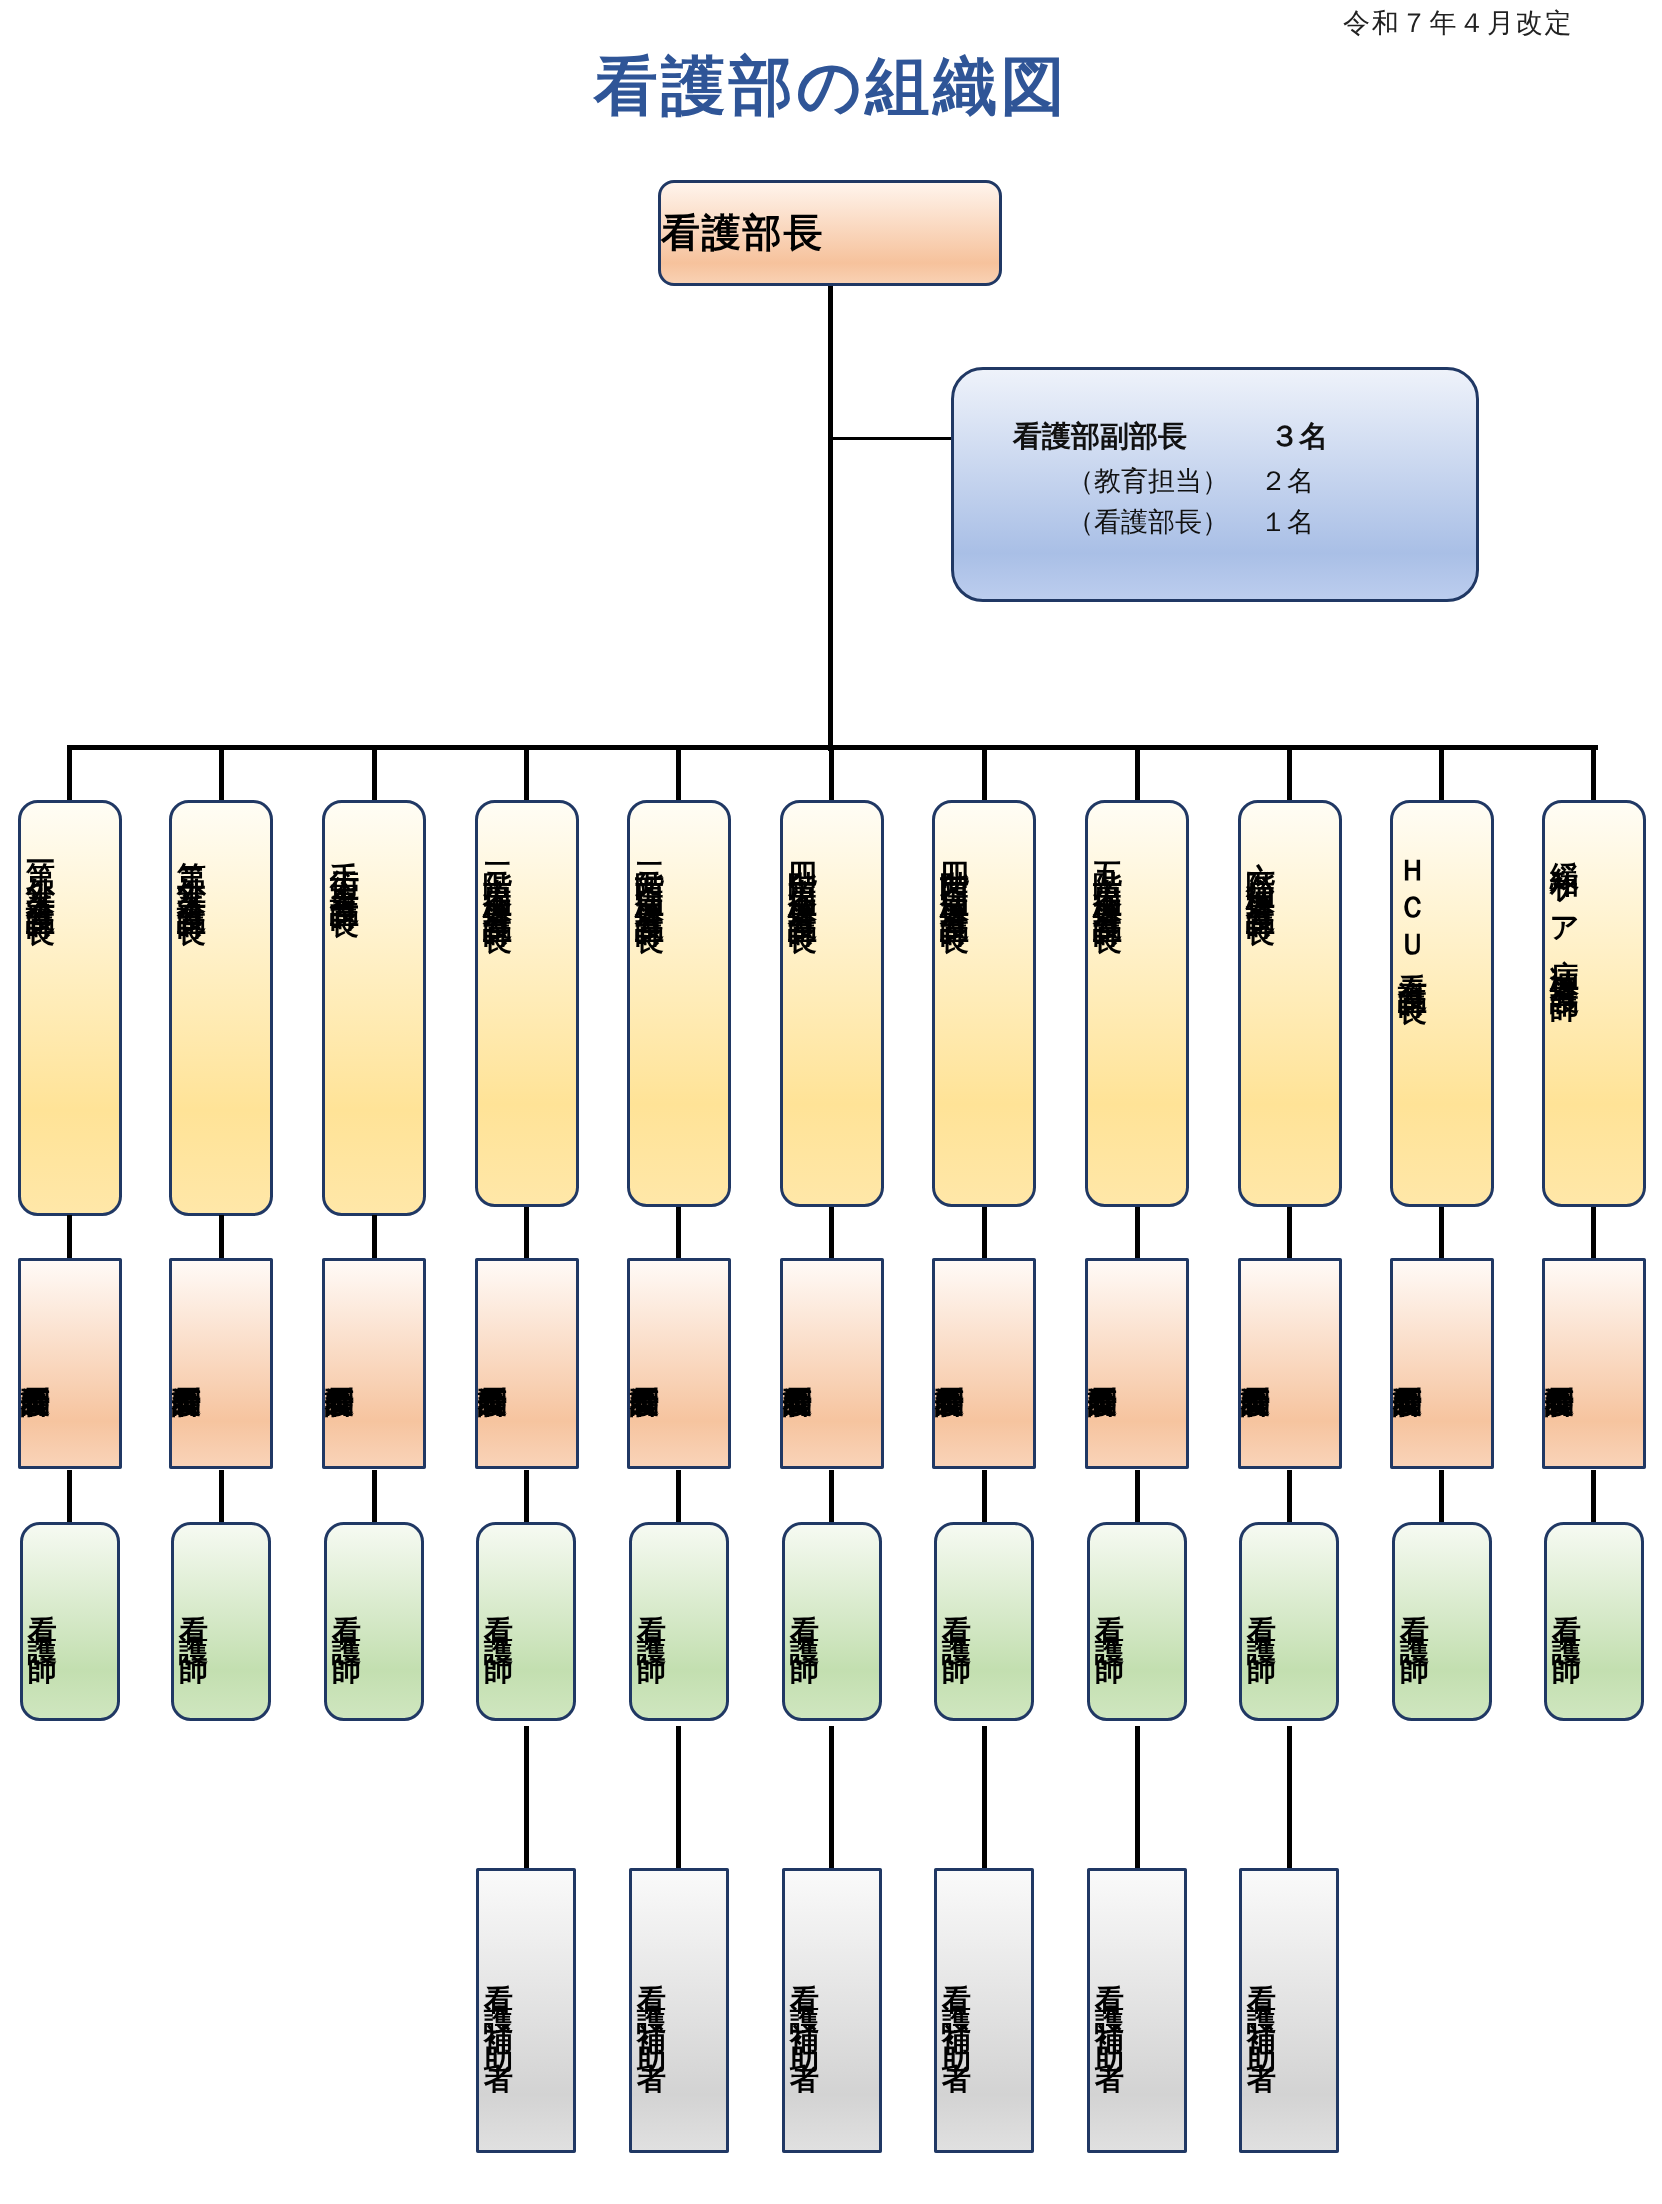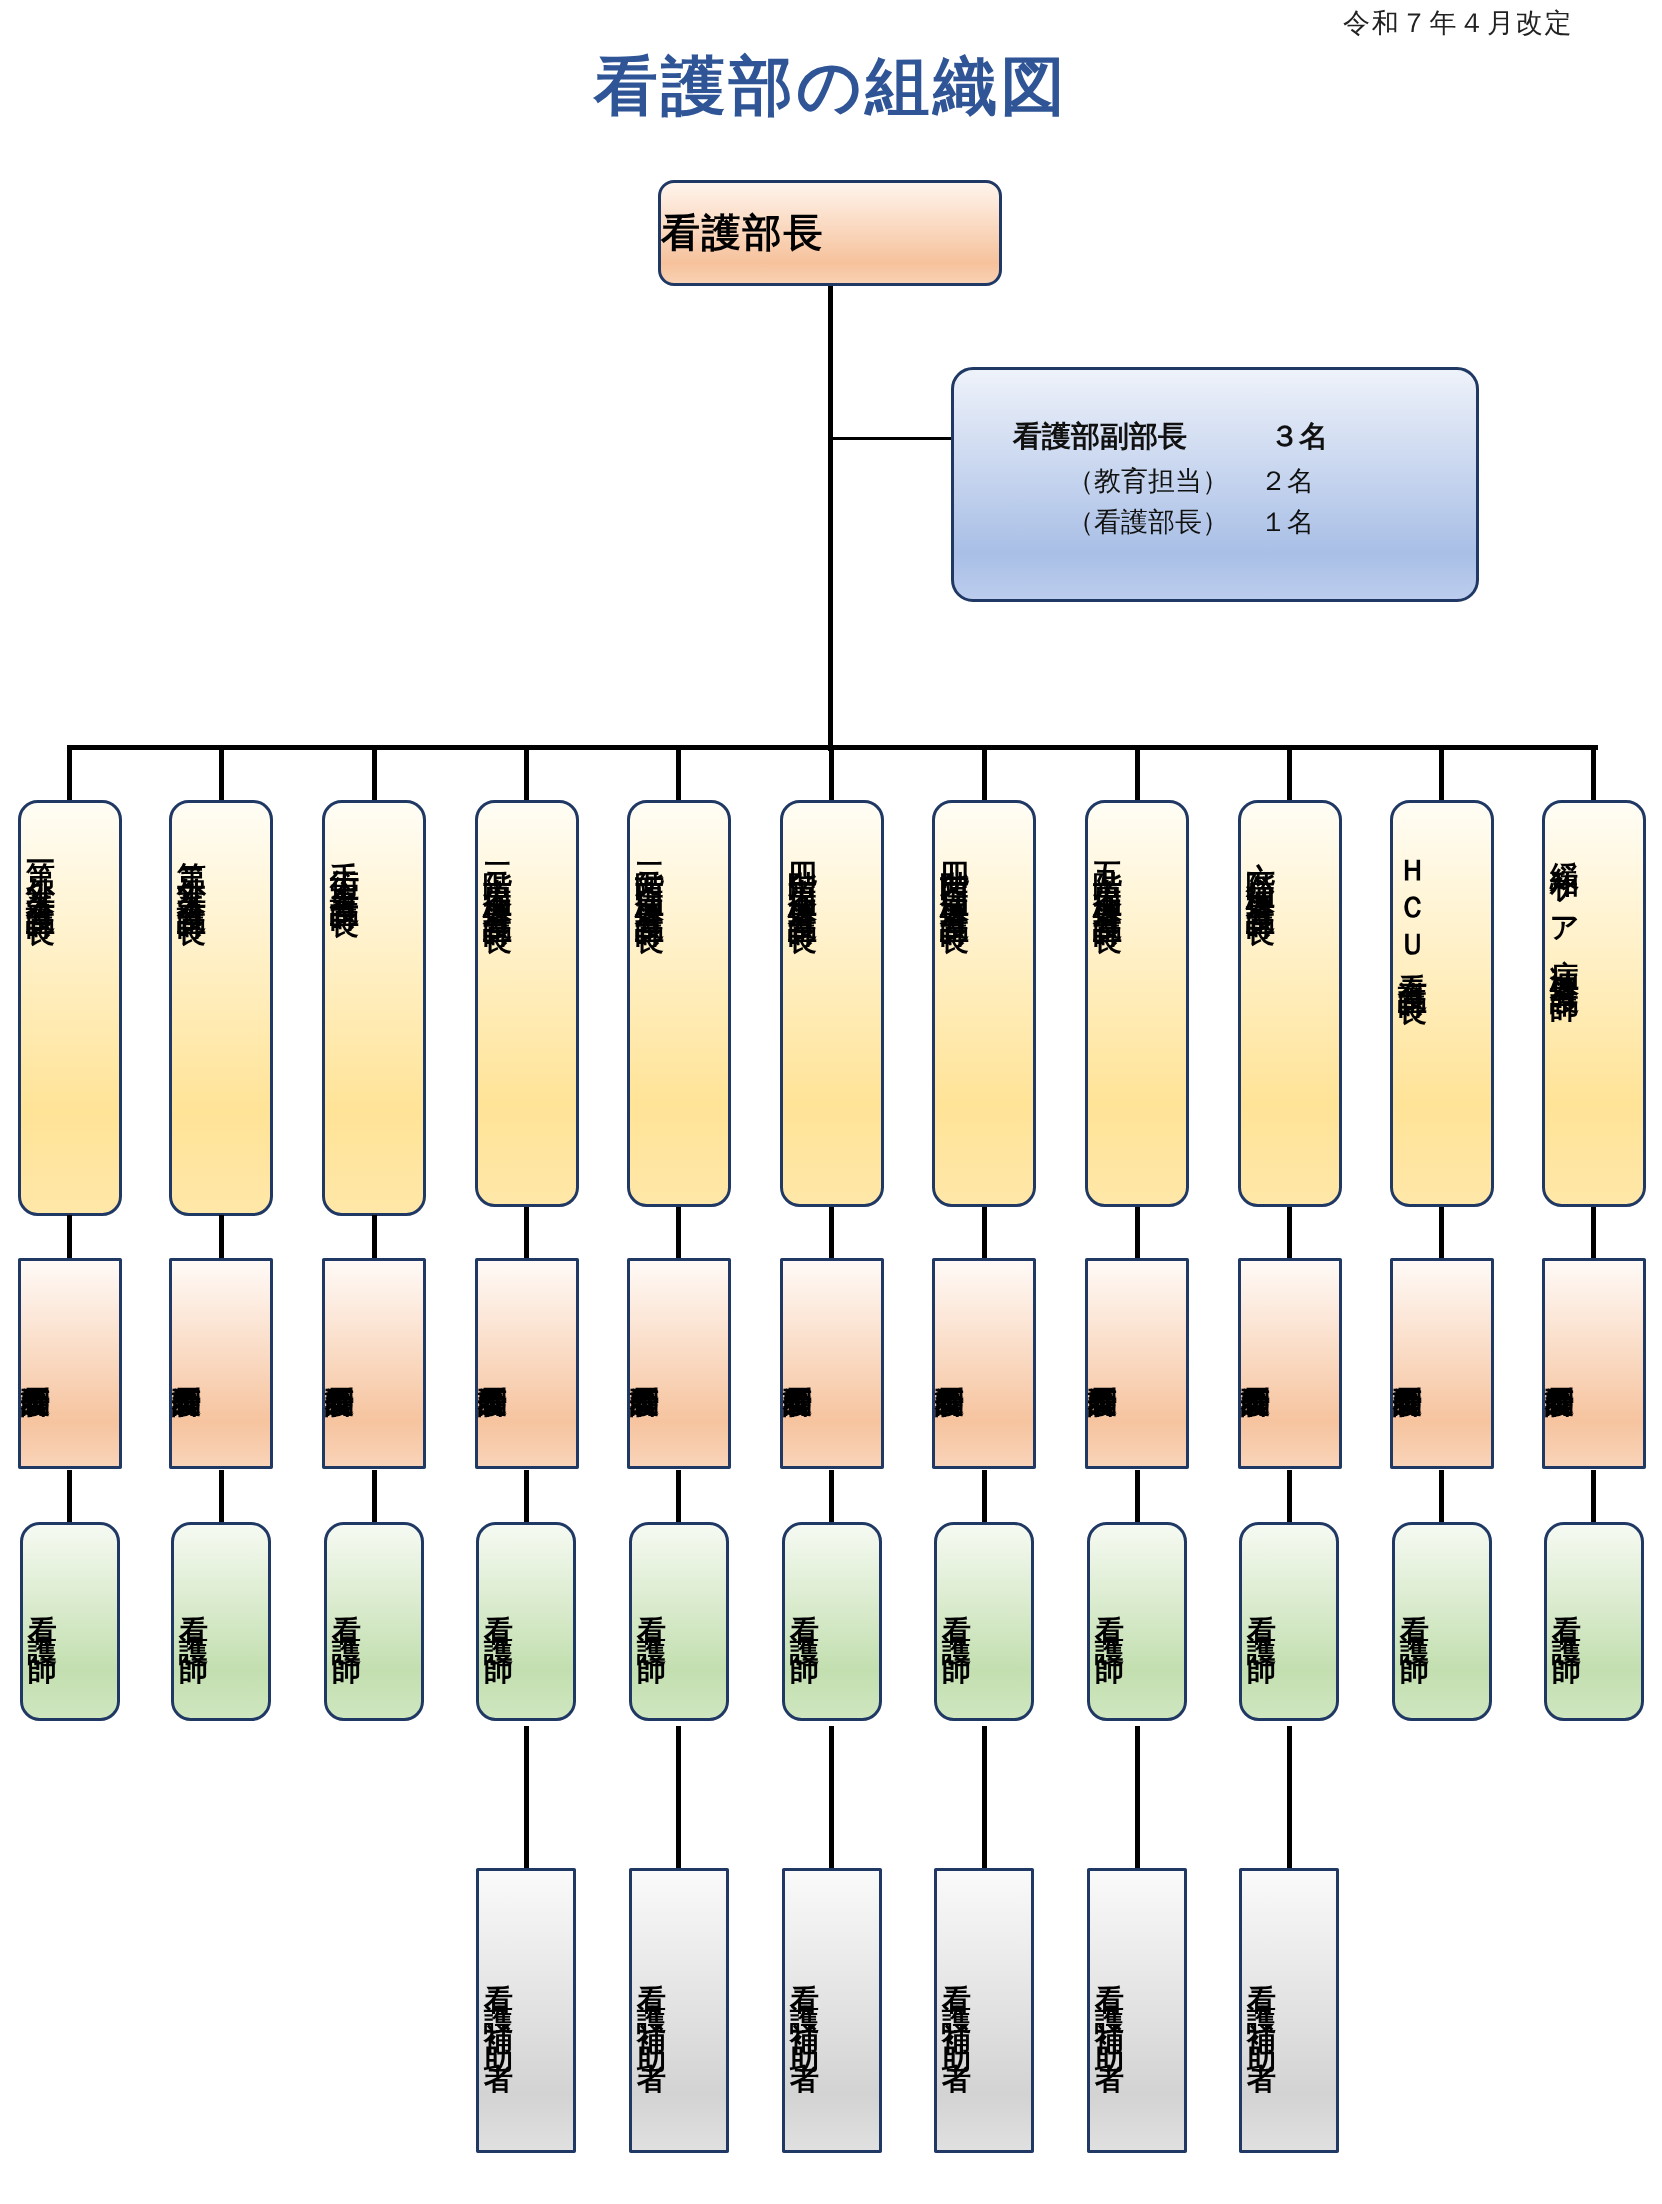--- a/index.html
+++ b/index.html
@@ -6,21 +6,21 @@
   body { width:1662px; height:2204px; position:relative; overflow:hidden;
          font-family:"DejaVu Sans", "Liberation Sans", sans-serif; }
   .revision { position:absolute; left:1343px; top:5.4px; font-size:27px; color:#222; letter-spacing:1.8px; }
   .title { position:absolute; left:0; width:1662px; top:43px; text-align:center;
            font-size:64px; font-weight:bold; color:#2f5597; letter-spacing:3.6px; }
   .line { position:absolute; background:#000; }
   .box { position:absolute; box-sizing:border-box; border:3.6px solid #203864;
          display:flex; align-items:center; color:#000; font-weight:bold; }
   .director { left:658px; top:180px; width:344px; height:106px; border-radius:16px;
               background:linear-gradient(#fff4ec, #f6c29c 80%, #f9d1b3); font-size:39px; letter-spacing:1.8px; }
-  .deputy { left:951px; top:367px; width:528px; height:235px; border-radius:22px;
+  .deputy { left:951px; top:367px; width:528px; height:235px; border-radius:32px;
             background:linear-gradient(#eef2fa, #a9bfe6 80%, #bccdee); display:block; font-weight:normal; }
   .deputy .row { position:absolute; font-size:27px; color:#111; }
   .deputy .hdr { font-weight:bold; font-size:29px; }
   .vtext { writing-mode:vertical-rl; text-orientation:upright; font-size:29px; }
   .head { border-radius:19.7px; background:linear-gradient(#fffdf5, #ffe397 75%, #ffe7a8);
           align-items:flex-start; padding-top:36px; }
   .head .vtext { letter-spacing:8px; }
   .vice { background:linear-gradient(#fffaf7, #f6c49f 78%, #f9d3b8); border-radius:1.8px; }
   .vice .vtext { letter-spacing:0; line-height:1; }
   .nurse { border-radius:19.7px; background:linear-gradient(#f6faf2, #c3dfb0 75%, #cfe6bf); }

